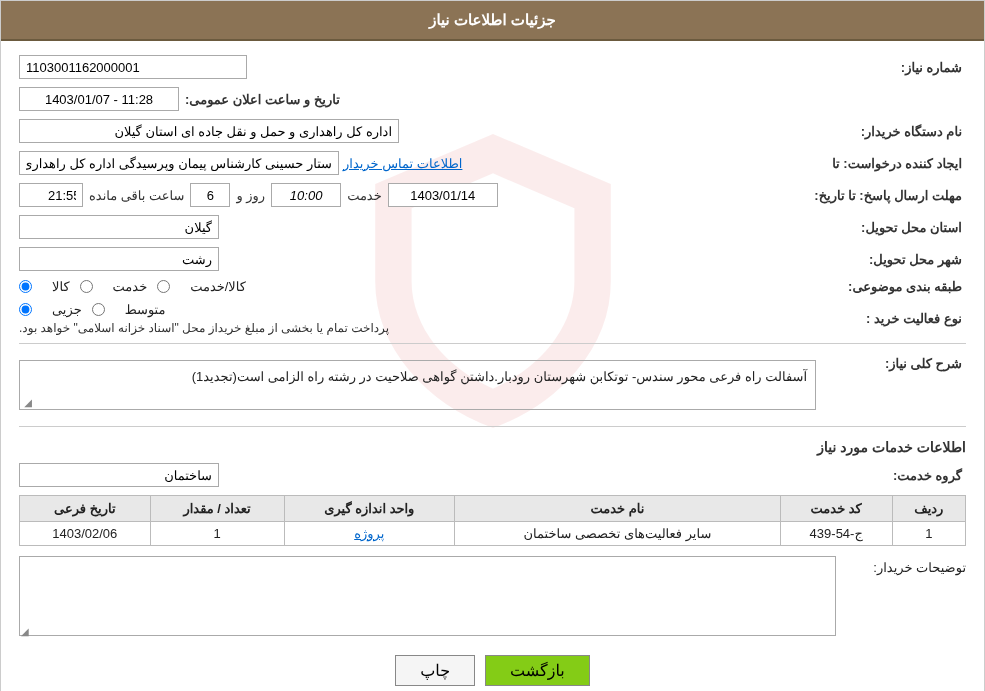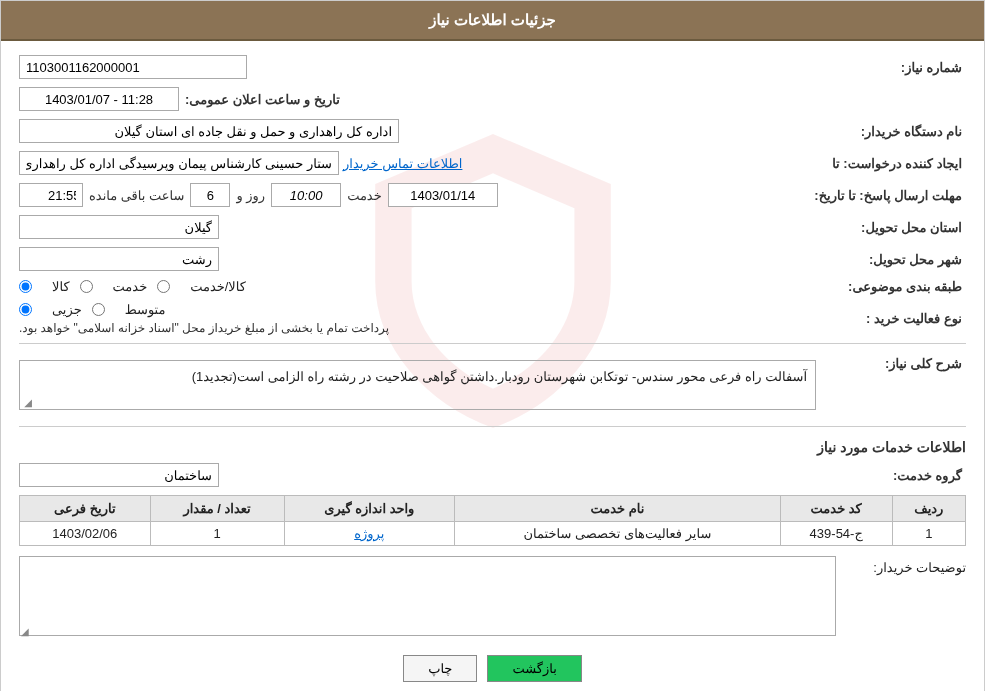--- a/index.html
+++ b/index.html
@@ -150,30 +150,30 @@
     }
     .footer-buttons {
       display: flex;
       justify-content: center;
       gap: 10px;
       margin: 16px 0 12px 0;
     }
     .btn {
       padding: 5px 24px;
       font-family: Tahoma, Arial, sans-serif;
-      font-size: 13px;
+      font-size: 16px;
       cursor: pointer;
       border: 1px solid #aaa;
     }
     .btn-print {
       background: #f5f5f5;
       border-color: #888;
     }
     .btn-back {
-      background: #22c55e;
+      background: #84cc16;
       border-color: #888;
     }
     .relative-wrap {
       position: relative;
     }
     .shield-watermark {
       position: absolute;
       left: 50%;
       top: 120px;
       transform: translateX(-50%);

